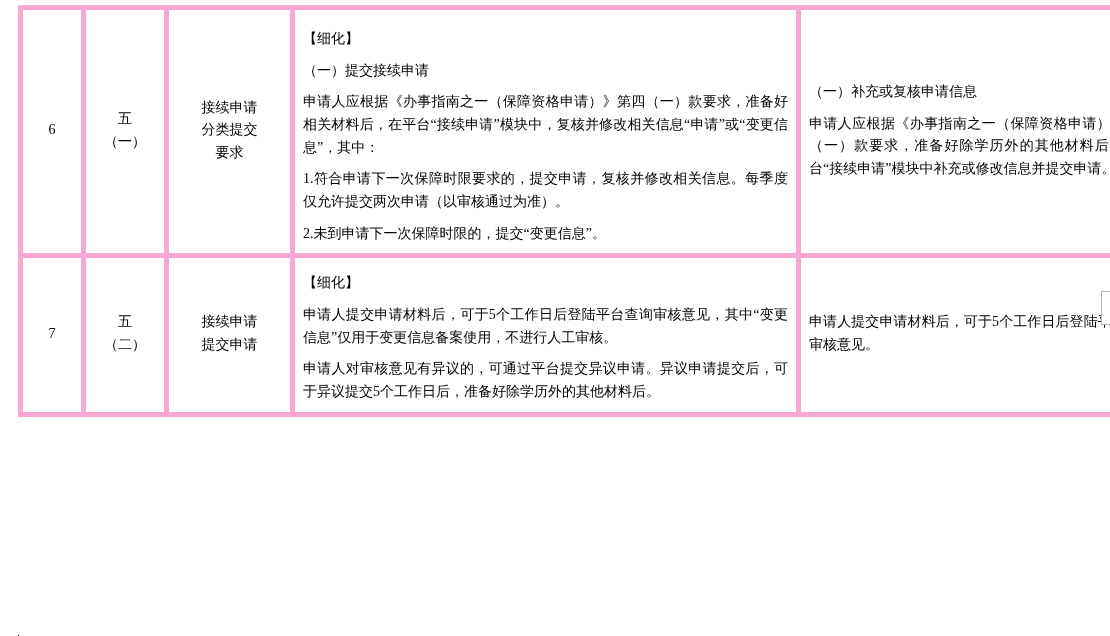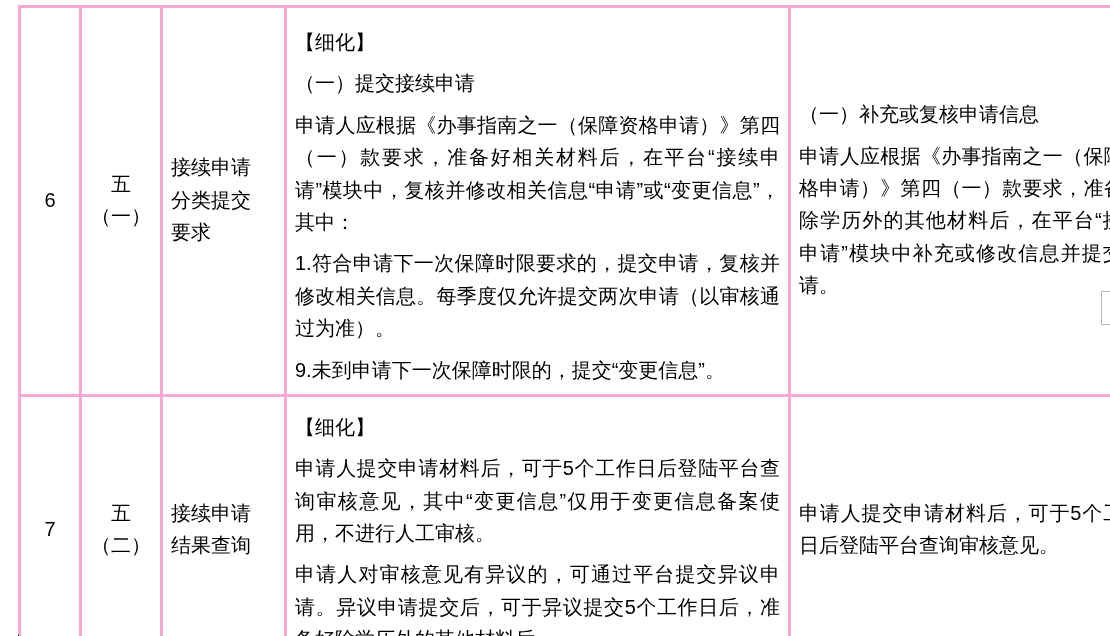--- a/index.html
+++ b/index.html
@@ -21,45 +21,45 @@
     background: #ffffff;
   }
   table.doc-table {
     border-collapse: collapse;
     table-layout: fixed;
     width: 1073px;
     margin-left: 18px;
     margin-top: 5px;
   }
   table.doc-table td {
-    border: 3px solid #f9a8d4;
+    border: 5px solid #f9a8d4;
     vertical-align: middle;
     padding: 6px 8px 8px 8px;
-    font-size: 20px;
+    font-size: 14px;
     line-height: 1.62;
-    font-family: Liberation Sans, sans-serif;
+    font-family: Liberation Serif, serif;
   }
   td.col-index {
     width: 42px;
     text-align: center;
     vertical-align: middle;
     font-size: 16px;
   }
   td.col-clause {
     width: 62px;
     text-align: center;
     vertical-align: middle;
     font-size: 15.5px;
     line-height: 1.5;
     padding-left: 2px;
     padding-right: 2px;
   }
   td.col-topic {
     width: 105px;
-    text-align: left;
+    text-align: center;
     vertical-align: middle;
     font-size: 15.5px;
     line-height: 1.55;
     padding-left: 4px;
     padding-right: 4px;
   }
   td.col-detail {
     width: 485px;
     vertical-align: top;
     text-align: justify;
@@ -116,37 +116,37 @@
         <td class="col-topic">
           <span class="clause-line">接续申请</span>
           <span class="clause-line">分类提交</span>
           <span class="clause-line">要求</span>
         </td>
         <td class="col-detail">
           <p class="p">【细化】</p>
           <p class="p">（一）提交接续申请</p>
           <p class="p">申请人应根据《办事指南之一（保障资格申请）》第四（一）款要求，准备好相关材料后，在平台“接续申请”模块中，复核并修改相关信息“申请”或“变更信息”，其中：</p>
           <p class="p">1.符合申请下一次保障时限要求的，提交申请，复核并修改相关信息。每季度仅允许提交两次申请（以审核通过为准）。</p>
-          <p class="p">9.未到申请下一次保障时限的，提交“变更信息”。</p>
+          <p class="p">2.未到申请下一次保障时限的，提交“变更信息”。</p>
         </td>
         <td class="col-summary">
           <p class="p">（一）补充或复核申请信息</p>
           <p class="p">申请人应根据《办事指南之一（保障资格申请）》第四（一）款要求，准备好除学历外的其他材料后，在平台“接续申请”模块中补充或修改信息并提交申请。</p>
         </td>
       </tr>
 
       <tr class="row7">
         <td class="col-index">7</td>
         <td class="col-clause">
           <span class="clause-line">五</span>
           <span class="clause-line">（二）</span>
         </td>
         <td class="col-topic">
           <span class="clause-line">接续申请</span>
-          <span class="clause-line">结果查询</span>
+          <span class="clause-line">提交申请</span>
         </td>
         <td class="col-detail">
           <p class="p">【细化】</p>
           <p class="p">申请人提交申请材料后，可于5个工作日后登陆平台查询审核意见，其中“变更信息”仅用于变更信息备案使用，不进行人工审核。</p>
           <p class="p">申请人对审核意见有异议的，可通过平台提交异议申请。异议申请提交后，可于异议提交5个工作日后，准备好除学历外的其他材料后。</p>
         </td>
         <td class="col-summary">
           <p class="p">申请人提交申请材料后，可于5个工作日后登陆平台查询审核意见。</p>
         </td>
       </tr>

